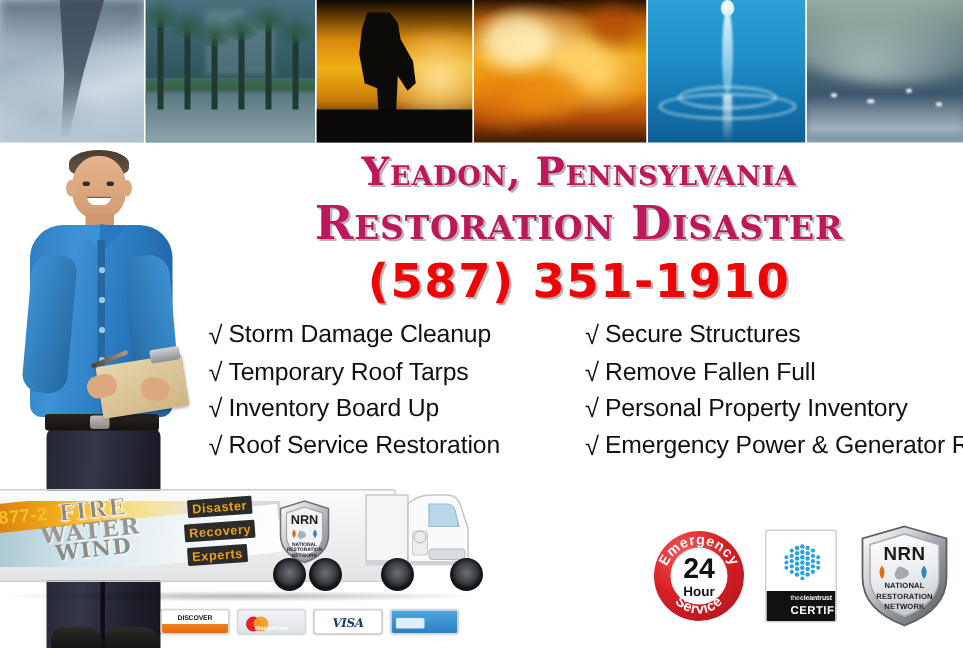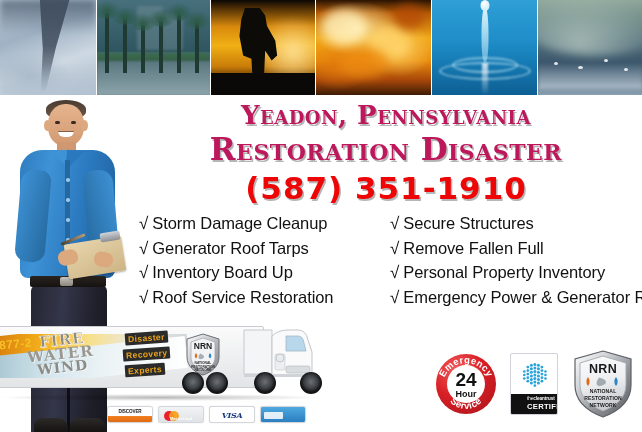--- a/index.html
+++ b/index.html
@@ -288,21 +288,21 @@
     <div class="h-phone">(587) 351-1910</div>
   </div>
 
   <div class="bullets left">
     <div class="b-item">
       <span class="b-check">√</span>
       <span class="b-text">Storm Damage Cleanup</span>
     </div>
     <div class="b-item">
       <span class="b-check">√</span>
-      <span class="b-text">Generator Roof Tarps</span>
+      <span class="b-text">Temporary Roof Tarps</span>
     </div>
     <div class="b-item">
       <span class="b-check">√</span>
       <span class="b-text">Inventory Board Up</span>
     </div>
     <div class="b-item">
       <span class="b-check">√</span>
       <span class="b-text">Roof Service Restoration</span>
     </div>
   </div>

